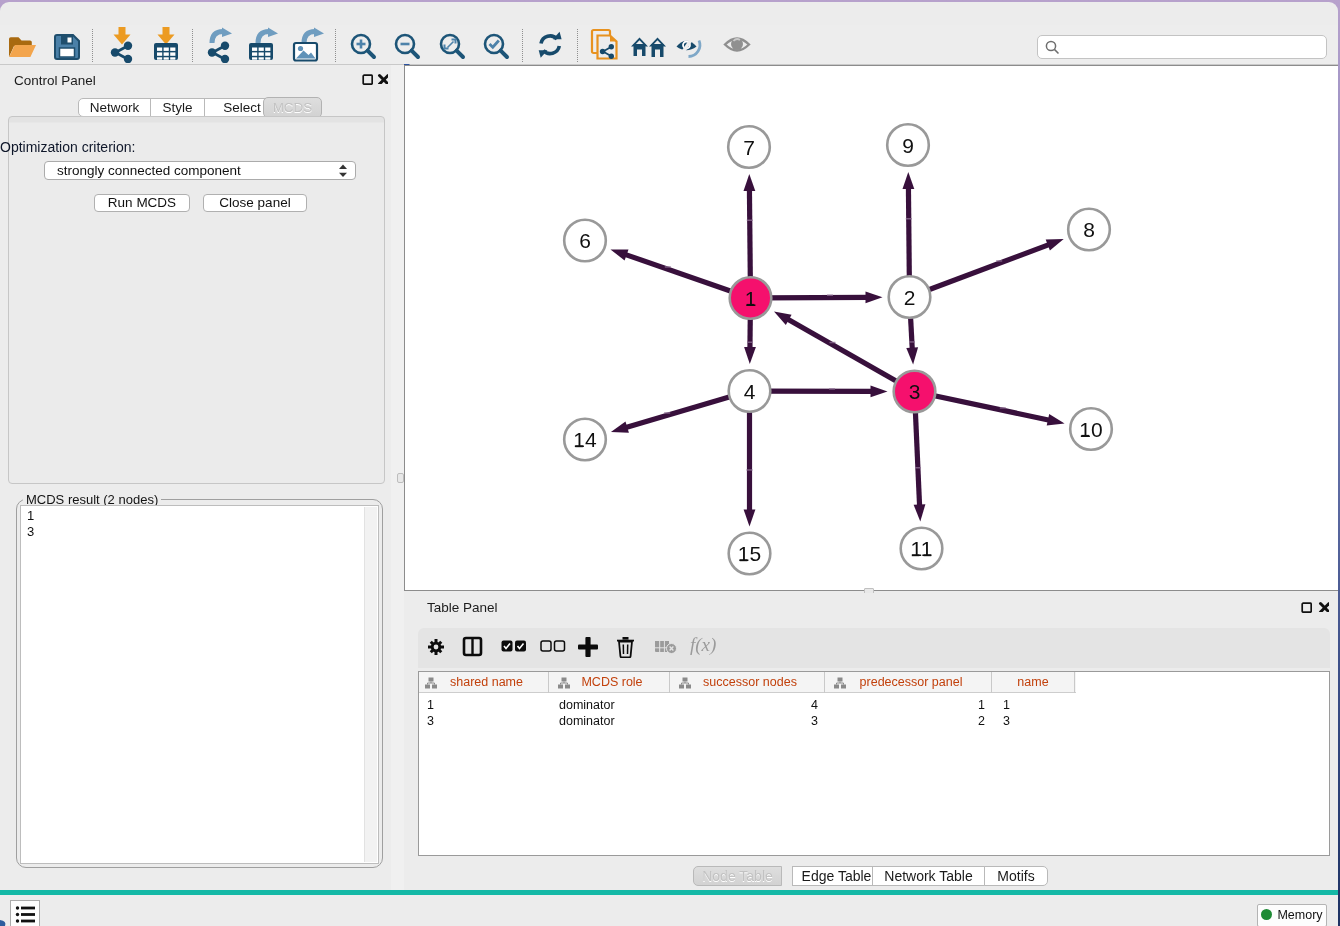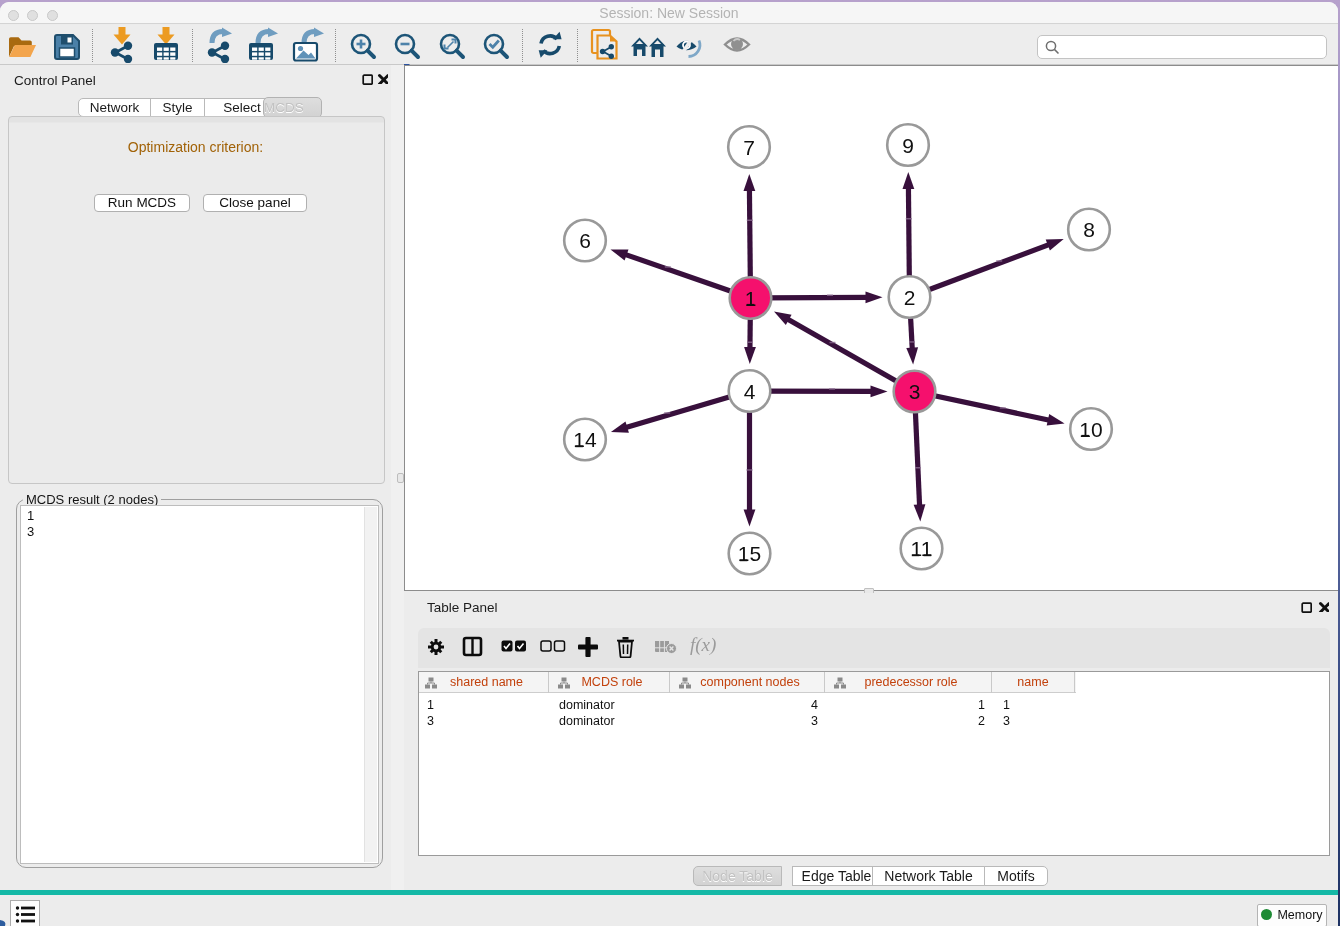--- a/index.html
+++ b/index.html
@@ -11,21 +11,21 @@
 #toolbar{position:absolute;left:0;top:23px;width:100%;height:40px;background:#ededed;border-bottom:1px solid #c9c9c9}
 .sep{position:absolute;top:4px;height:33px;width:1px;border-left:1px dotted #8f8f8f}
 .ticon{position:absolute;top:0}
 #search{position:absolute;left:1037px;top:10px;width:290px;height:24px;background:#fff;border:1px solid #c3c3c3;border-radius:5px}
 
 #cp{position:absolute;left:0;top:63px;width:391px;height:825px;background:#ececec}
 #cphead{position:absolute;top:8px;left:14px;font-size:13.5px;color:#1c1c1c}
 .wicon{position:absolute;width:11px;height:11px}
 .ctab{position:absolute;top:33px;height:19px;background:#fff;border:1px solid #b9b9b9;font-size:13.5px;color:#1a1a1a;text-align:center;line-height:18px}
 #cpbody{position:absolute;left:8px;top:51px;width:377px;height:368px;background:linear-gradient(#e3e3e3 0,#e3e3e3 5px,#ebebeb 6px);border:1px solid #c6c6c6;border-radius:4px}
-#optlabel{position:absolute;top:74px;left:0;width:100%;text-align:center;font-size:14px;color:#a16207}
+#optlabel{position:absolute;top:74px;left:0;width:100%;text-align:left;font-size:14px;color:#0f172a}
 #combo{position:absolute;left:44px;top:96px;width:312px;height:19px;background:#fff;border:1px solid #ababab;border-radius:4px;font-size:13.5px;color:#111;line-height:17px;padding-left:12px}
 .btn{position:absolute;top:129px;height:18px;background:#fff;border:1px solid #b0b0b0;border-radius:4px;font-size:13.5px;color:#111;text-align:center;line-height:16px}
 #fieldset{position:absolute;left:16px;top:434px;width:367px;height:369px;border:1px solid #9f9f9f;border-radius:10px}
 #fslegend{position:absolute;top:-8px;left:6px;background:#ececec;padding:0 3px;font-size:13px;color:#141414}
 #fstext{position:absolute;left:3px;top:5px;right:3px;bottom:3px;background:#fff;border:1px solid #bdbdbd;font-size:13px;color:#111;line-height:16px;padding:2px 0 0 6px}
 #fsscroll{position:absolute;top:1px;right:1px;width:13px;bottom:1px;background:#f2f2f2;border-left:1px solid #e2e2e2}
 
 #vsplit{position:absolute;left:391px;top:63px;width:13px;height:825px;background:#f0f0f0}
 #vgrip{position:absolute;left:397px;top:471px;width:7px;height:10px;background:#e8e8e8;border:1px solid #bdbdbd;border-radius:2px}
 
@@ -45,26 +45,20 @@
 #graph text{font-family:"Liberation Sans",sans-serif}
 .td{position:absolute;font-size:12.5px;color:#111;height:16px;line-height:16px}
 .btab{position:absolute;top:273px;height:20px;background:#fff;border:1px solid #b9b9b9;font-size:14px;color:#1a1a1a;text-align:center;line-height:19px}
 
 #status{position:absolute;left:0;top:888px;width:100%;height:34px;background:#ececec;border-top:5px solid #14b8a6}
 #listbtn{position:absolute;left:10px;top:5px;width:30px;height:27px;background:#fdfdfd;border:1px solid #ababab}
 #membtn{position:absolute;right:11px;top:9px;width:70px;height:23px;background:#fdfdfd;border:1px solid #b4b4b4;border-radius:2px;font-size:12.5px;color:#111;text-align:center;line-height:21px}
 .dis{color:#c2c2c2;text-shadow:0 1px 0 #ffffff}
 </style></head><body>
 <div id="win">
-<div id="titlebar">
- <div class="tl" style="left:8px"></div>
-      <div class="tl" style="left:27px"></div>
-      <div class="tl" style="left:47px"></div>
- <div id="wtitle">Session: New Session</div>
-</div>
 <div id="toolbar">
  <svg class="ticon" style="left:7px;top:9px" width="31" height="27">
    <path d="M2,23 V5 Q2,3.2 3.8,3.2 H11.5 L14.5,6.4 H23 Q24.8,6.4 24.8,8 V12 H7 Z" fill="#a96a10"></path>
    <path d="M2.2,23 L7.8,11 H29 L23.4,23 Z" fill="#f3a54d"></path>
  </svg>
  <svg class="ticon" style="left:53px;top:8px" width="28" height="28">
    <path d="M2,4 Q2,2 4,2 H20 L26,8 V24 Q26,26 24,26 H4 Q2,26 2,24 Z" fill="#4a80a8" stroke="#1f4e6d" stroke-width="2"></path>
    <rect x="8" y="2.5" width="12" height="9" fill="#1f4e6d"></rect>
    <rect x="14.5" y="4.5" width="4" height="5" fill="#fff"></rect>
    <rect x="6.5" y="15" width="15" height="9" fill="#fff" stroke="#1f4e6d" stroke-width="1.5"></rect>
@@ -216,23 +210,29 @@
       </svg>
  <svg class="wicon" style="left:377px;top:8px" width="14" height="14">
         <g stroke="#111" stroke-width="3" stroke-linecap="round">
           <line x1="2.5" y1="2.5" x2="11" y2="11"></line>
           <line x1="11" y1="2.5" x2="2.5" y2="11"></line>
         </g>
       </svg>
  <div class="ctab" style="left:78px;width:73px;border-radius:5px 0 0 5px">Network</div>
  <div class="ctab" style="left:150px;width:55px">Style</div>
  <div class="ctab" style="left:204px;width:76px">Select</div>
- <div class="ctab dis" style="left:263px;top:32px;height:21px;line-height:20px;width:59px;background:linear-gradient(#dedede,#d2d2d2);border-color:#b2b2b2;border-radius:5px;position:absolute;font-size:13.5px;text-align:left">MCDS</div>
+ <div class="ctab dis" style="left:263px;top:32px;height:21px;line-height:20px;width:59px;background:linear-gradient(#dedede,#d2d2d2);border-color:#b2b2b2;border-radius:5px;position:absolute;font-size:13.5px;text-align:center">MCDS</div>
  <div id="cpbody"></div>
  <div id="optlabel">Optimization criterion:</div>
+ <div id="combo">strongly connected component
+  <svg width="10" height="14" style="position:absolute;right:7px;top:2px">
+          <polygon points="5,0.5 9,5 1,5" fill="#333"></polygon>
+          <polygon points="5,13 9,8.8 1,8.8" fill="#333"></polygon>
+        </svg>
+ </div>
  <div class="btn" style="left:94px;width:96px">Run MCDS</div>
  <div class="btn" style="left:203px;width:104px">Close panel</div>
  <div id="fieldset">
    <div id="fslegend">MCDS result (2 nodes)</div>
    <div id="fstext">1<br>3<div id="fsscroll"></div></div>
  </div>
 </div>
 <div id="vsplit"></div>
 <div id="vgrip"></div>
 <svg style="position:absolute;left:404px;top:62px" width="7" height="7">
@@ -410,22 +410,22 @@
   <svg class="hico" style="left:415px" width="12" height="12">
           <g fill="#8a8a8a">
             <rect x="3.5" y="0.5" width="5" height="4"></rect>
             <rect x="0" y="7.5" width="5" height="4"></rect>
             <rect x="7" y="7.5" width="5" height="4"></rect>
             <path d="M6,4.5 V6 M2.5,7.5 V6 H9.5 V7.5" stroke="#8a8a8a" fill="none"></path>
           </g>
         </svg>
   <div class="th" style="left:0;width:130px;padding-left:6px">shared name</div>
   <div class="th" style="left:130px;width:121px;padding-left:6px">MCDS role</div>
-  <div class="th" style="left:251px;width:155px;padding-left:6px">component nodes</div>
-  <div class="th" style="left:406px;width:167px;padding-left:6px">predecessor role</div>
+  <div class="th" style="left:251px;width:155px;padding-left:6px">successor nodes</div>
+  <div class="th" style="left:406px;width:167px;padding-left:6px">predecessor panel</div>
   <div class="th" style="left:573px;width:83px">name</div>
   <div class="td" style="left:8px;top:25px">1</div>
   <div class="td" style="left:140px;top:25px">dominator</div>
   <div class="td" style="left:251px;top:25px;width:148px;text-align:right">4</div>
   <div class="td" style="left:406px;top:25px;width:160px;text-align:right">1</div>
   <div class="td" style="left:584px;top:25px">1</div>
   <div class="td" style="left:8px;top:41px">3</div>
   <div class="td" style="left:140px;top:41px">dominator</div>
   <div class="td" style="left:251px;top:41px;width:148px;text-align:right">3</div>
   <div class="td" style="left:406px;top:41px;width:160px;text-align:right">2</div>

